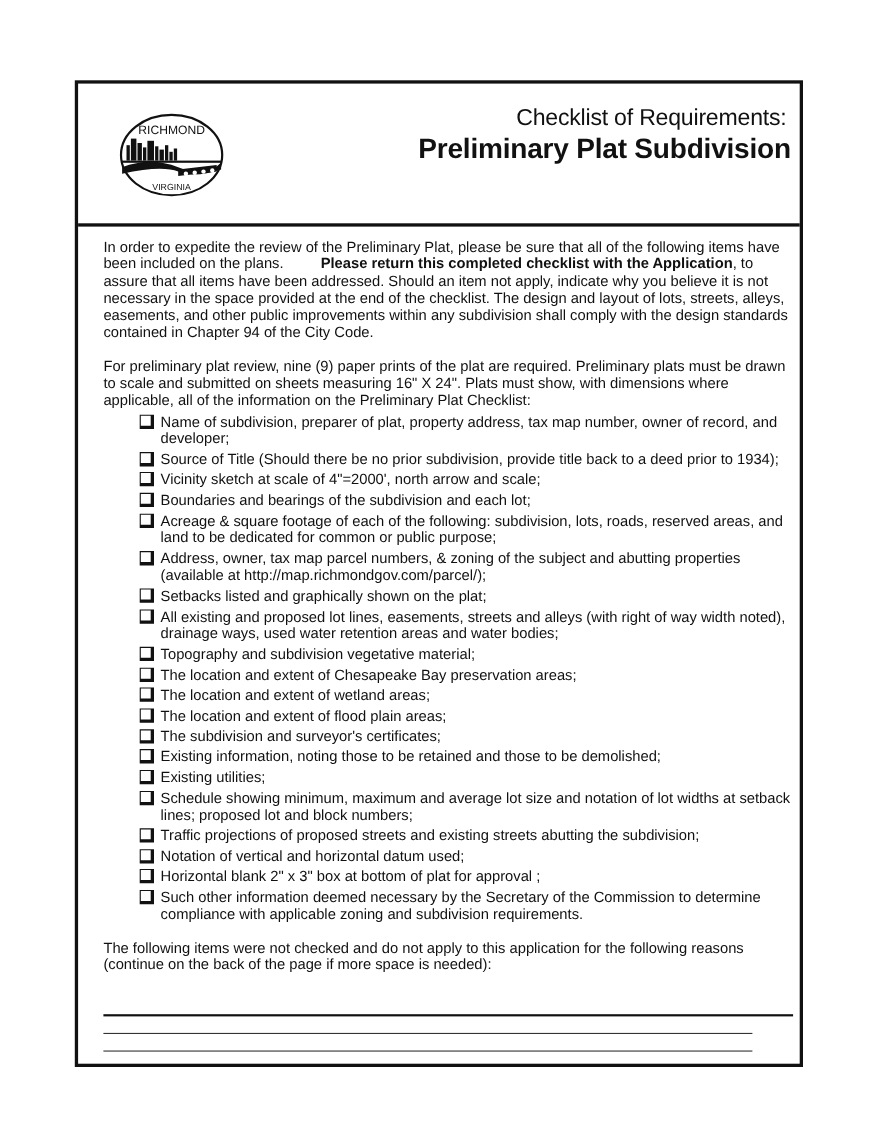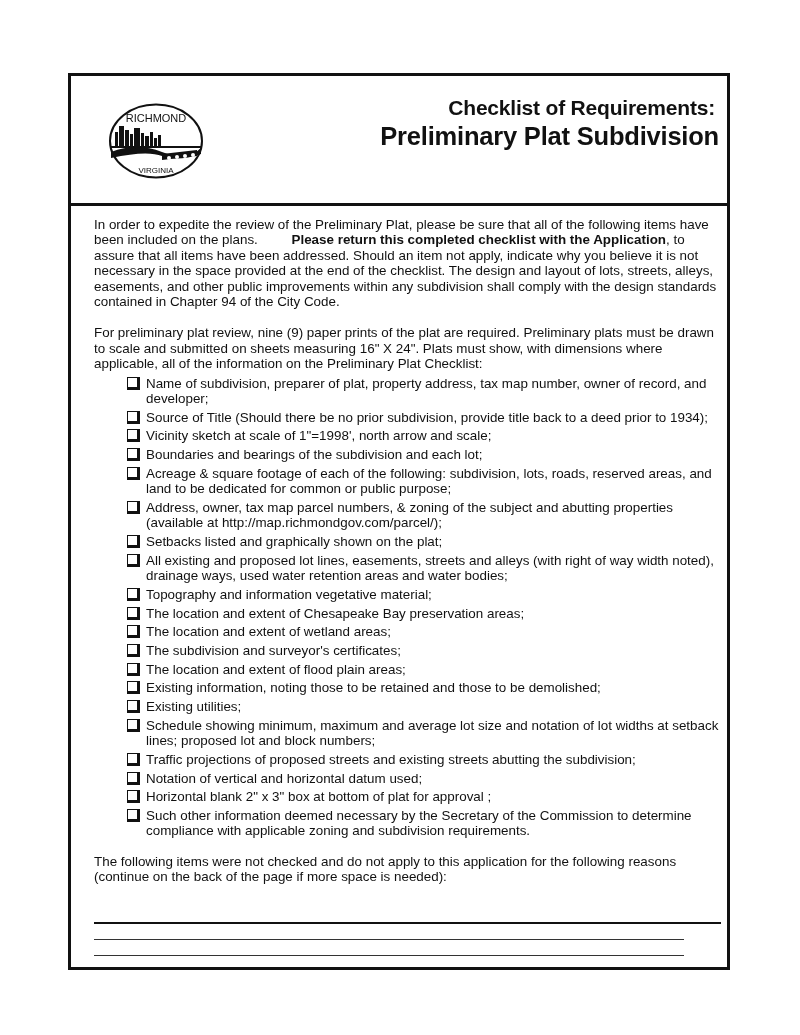--- a/index.html
+++ b/index.html
@@ -38,21 +38,21 @@
       left: 36px;
       top: 26px;
       width: 98px;
       height: 78px;
     }
     .title-1 {
       position: absolute;
       right: 12px;
       top: 20px;
       font-size: 21px;
-      font-weight: bold;
+      font-weight: normal;
       letter-spacing: -0.2px;
       white-space: nowrap;
       margin: 0;
     }
     .title-2 {
       position: absolute;
       right: 8px;
       top: 46px;
       font-size: 25.5px;
       font-weight: bold;
@@ -154,31 +154,31 @@
   </div>
 
   <div class="body">
     <p class="para"><span>In order to expedite the review of the Preliminary Plat, please be sure that all of the following items have been included on the plans.  </span><b>Please return this completed checklist with the Application</b><span>, to assure that all items have been addressed.  Should an item not apply, indicate why you believe it is not necessary in the space provided at the end of the checklist.   The design and layout of lots, streets, alleys, easements, and other public improvements within any subdivision shall comply with the design standards contained in Chapter 94 of the City Code.</span></p>
 
     <p class="para" style="margin-bottom:0">For preliminary plat review, nine (9) paper prints of the plat are required.  Preliminary plats must be drawn to scale and submitted on sheets measuring 16" X 24".  Plats must show, with dimensions where applicable, all of the information on the Preliminary Plat Checklist:</p>
 
     <ul class="checklist">
       <li class="check-item"><span class="checkbox"></span><span>Name of subdivision, preparer of plat, property address, tax map number, owner of record, and developer;</span></li>
       <li class="check-item"><span class="checkbox"></span><span>Source of Title (Should there be no prior subdivision, provide title back to a deed prior to 1934);</span></li>
-      <li class="check-item"><span class="checkbox"></span><span>Vicinity sketch at scale of 1"=1998', north arrow and scale;</span></li>
+      <li class="check-item"><span class="checkbox"></span><span>Vicinity sketch at scale of 4"=2000', north arrow and scale;</span></li>
       <li class="check-item"><span class="checkbox"></span><span>Boundaries and bearings of the subdivision and each lot;</span></li>
       <li class="check-item"><span class="checkbox"></span><span>Acreage &amp; square footage of each of the following: subdivision, lots, roads, reserved areas, and land to be dedicated for common or public purpose;</span></li>
       <li class="check-item"><span class="checkbox"></span><span>Address, owner, tax map parcel numbers, &amp; zoning of the subject and abutting properties (available at http://map.richmondgov.com/parcel/);</span></li>
       <li class="check-item"><span class="checkbox"></span><span>Setbacks listed and graphically shown on the plat;</span></li>
       <li class="check-item"><span class="checkbox"></span><span>All existing and proposed lot lines, easements, streets and alleys (with right of way width noted), drainage ways, used water retention areas and water bodies;</span></li>
-      <li class="check-item"><span class="checkbox"></span><span>Topography and information vegetative material;</span></li>
+      <li class="check-item"><span class="checkbox"></span><span>Topography and subdivision vegetative material;</span></li>
       <li class="check-item"><span class="checkbox"></span><span>The location and extent of Chesapeake Bay preservation areas;</span></li>
       <li class="check-item"><span class="checkbox"></span><span>The location and extent of wetland areas;</span></li>
+      <li class="check-item"><span class="checkbox"></span><span>The location and extent of flood plain areas;</span></li>
       <li class="check-item"><span class="checkbox"></span><span>The subdivision and surveyor's certificates;</span></li>
-      <li class="check-item"><span class="checkbox"></span><span>The location and extent of flood plain areas;</span></li>
       <li class="check-item"><span class="checkbox"></span><span>Existing information, noting those to be retained and those to be demolished;</span></li>
       <li class="check-item"><span class="checkbox"></span><span>Existing utilities;</span></li>
       <li class="check-item"><span class="checkbox"></span><span>Schedule showing minimum, maximum and average lot size and notation of lot widths at setback lines; proposed lot and block numbers;</span></li>
       <li class="check-item"><span class="checkbox"></span><span>Traffic projections of proposed streets and existing streets abutting the subdivision;</span></li>
       <li class="check-item"><span class="checkbox"></span><span>Notation of vertical and horizontal datum used;</span></li>
       <li class="check-item"><span class="checkbox"></span><span>Horizontal blank 2" x 3" box at bottom of plat for approval ;</span></li>
       <li class="check-item"><span class="checkbox"></span><span>Such other information deemed necessary by the Secretary of the Commission to determine compliance with applicable zoning and subdivision requirements.</span></li>
     </ul>
 
     <p class="footer-text">The following items were not checked and do not apply to this application for the following reasons (continue on the back of the page if more space is needed):</p>

